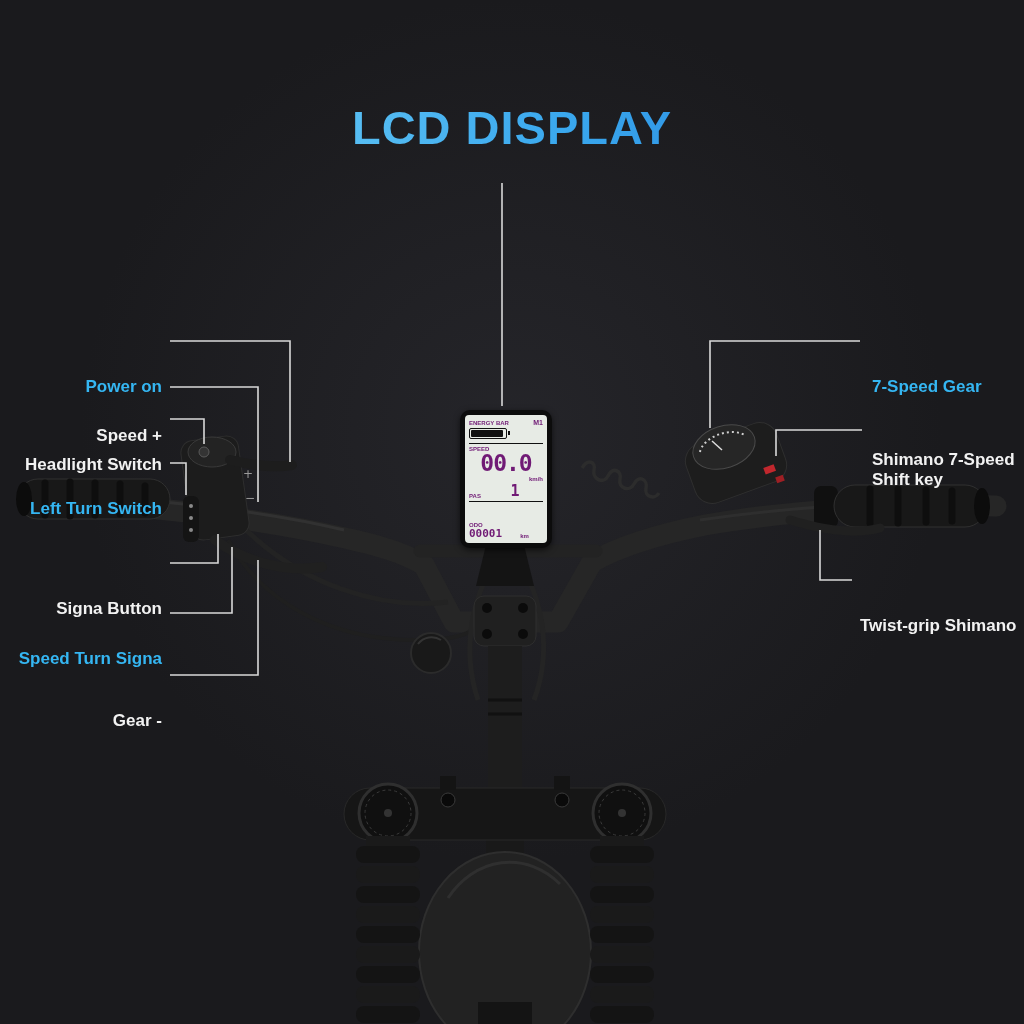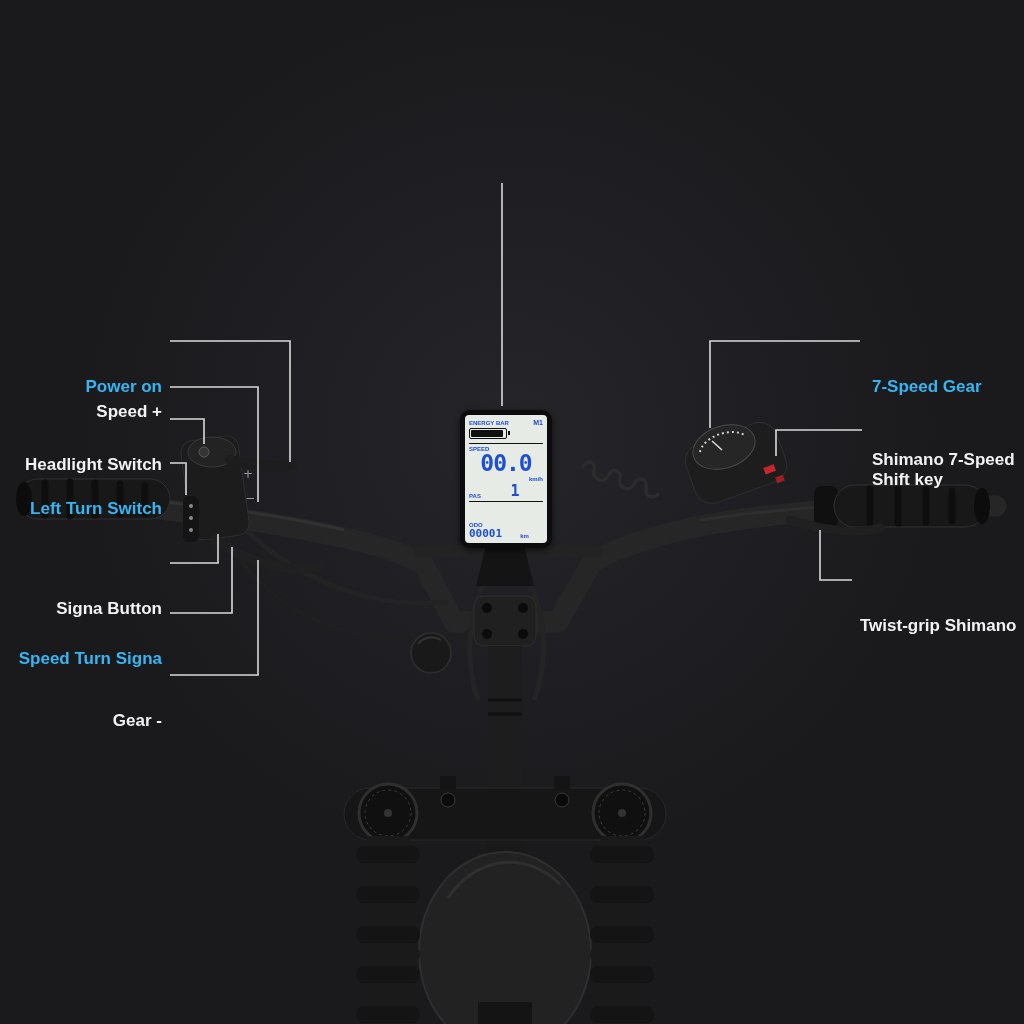--- a/index.html
+++ b/index.html
@@ -25,21 +25,21 @@
   .lbl.left{right:862px;text-align:right;}
   .lbl.wrap{white-space:normal;width:162px;}
   
   .lcd{
     position:absolute;left:460px;top:410px;width:92px;height:138px;z-index:2;
     background:#0c0c0c;border-radius:10px;padding:5px;box-sizing:border-box;
     box-shadow:0 2px 6px rgba(0,0,0,.6);
   }
   .lcd-screen{
     width:100%;height:100%;background:#e7ebe5;border-radius:4px;
-    padding:4px 4px;box-sizing:border-box;color:#1d4ed8;
+    padding:4px 4px;box-sizing:border-box;color:#701a75;
     display:flex;flex-direction:column;overflow:hidden;
   }
   .lcd-row{display:flex;justify-content:space-between;align-items:center;}
   .lcd-tiny{font-size:6px;font-weight:700;letter-spacing:0;}
   .lcd-mode{font-size:7px;font-weight:800;}
   .battery{
     width:36px;height:9px;border:1.5px solid #101010;border-radius:2px;
     position:relative;margin:2px 0 2px 0;
   }
   .battery::after{content:"";position:absolute;right:-4px;top:2px;width:2.5px;height:4px;background:#101010;}
@@ -54,20 +54,21 @@
   .pas-value{font-family:"DejaVu Sans Mono",monospace;font-size:15px;line-height:15px;font-weight:700;flex:1;text-align:center;}
   .odo-block{margin-top:auto;}
   .odo-row{display:flex;align-items:flex-end;gap:18px;}
   .odo-value{font-family:"DejaVu Sans Mono",monospace;font-size:11px;line-height:11px;font-weight:700;}
 </style>
 </head>
 <body>
 
 <div class="stage">
 
+  <div class="title">LCD DISPLAY</div>
 
   <svg class="bike-svg" width="1024" height="1024" viewBox="0 0 1024 1024">
 
     <g>
       <path d="M28 499 C130 505 235 514 336 536 C382 546 404 553 424 565 L454 622 L558 622 L592 562 C615 549 655 535 705 525 C785 511 900 503 996 506" stroke="#262626" stroke-width="21" fill="none" stroke-linecap="round" stroke-linejoin="round"></path>
       <path d="M420 551 L596 551" stroke="#232323" stroke-width="13" stroke-linecap="round"></path>
       <path d="M60 494 C160 500 262 510 344 530" stroke="#3b3b3b" stroke-width="3" fill="none" opacity="0.55"></path>
       <path d="M700 520 C790 507 900 500 985 501" stroke="#363636" stroke-width="3" fill="none" opacity="0.5"></path>
     </g>
 
@@ -186,21 +187,21 @@
       <path class="callout-line" d="M170 563 H 218 V 534"></path>
       <path class="callout-line" d="M170 613 H 232 V 547"></path>
       <path class="callout-line" d="M170 675 H 258 V 560"></path>
       <path class="callout-line" d="M860 341 H 710 V 428"></path>
       <path class="callout-line" d="M862 430 H 776 V 456"></path>
       <path class="callout-line" d="M852 580 H 820 V 530"></path>
     </g>
   </svg>
 
   <div class="lbl left lbl-cyan" style="top:331px">Power on</div>
-  <div class="lbl left lbl-white" style="top:356px">Speed +</div>
+  <div class="lbl left lbl-white" style="top:380px">Speed +</div>
   <div class="lbl left lbl-white" style="top:409px">Headlight Switch</div>
   <div class="lbl left lbl-cyan" style="top:453px">Left Turn Switch</div>
   <div class="lbl left lbl-white" style="top:553px">Signa Button</div>
   <div class="lbl left lbl-cyan" style="top:603px">Speed Turn Signa</div>
   <div class="lbl left lbl-white" style="top:665px">Gear -</div>
 
   <div class="lbl lbl-cyan" style="left:872px;top:331px">7-Speed Gear</div>
   <div class="lbl lbl-white wrap" style="left:872px;top:404px">Shimano 7-Speed Shift key</div>
   <div class="lbl lbl-white" style="left:860px;top:570px">Twist-grip Shimano</div>
 

